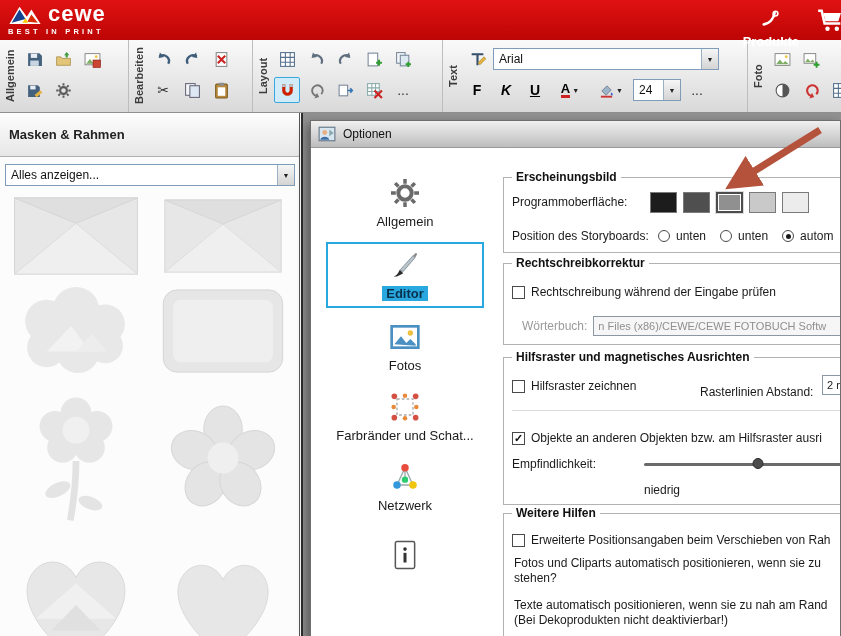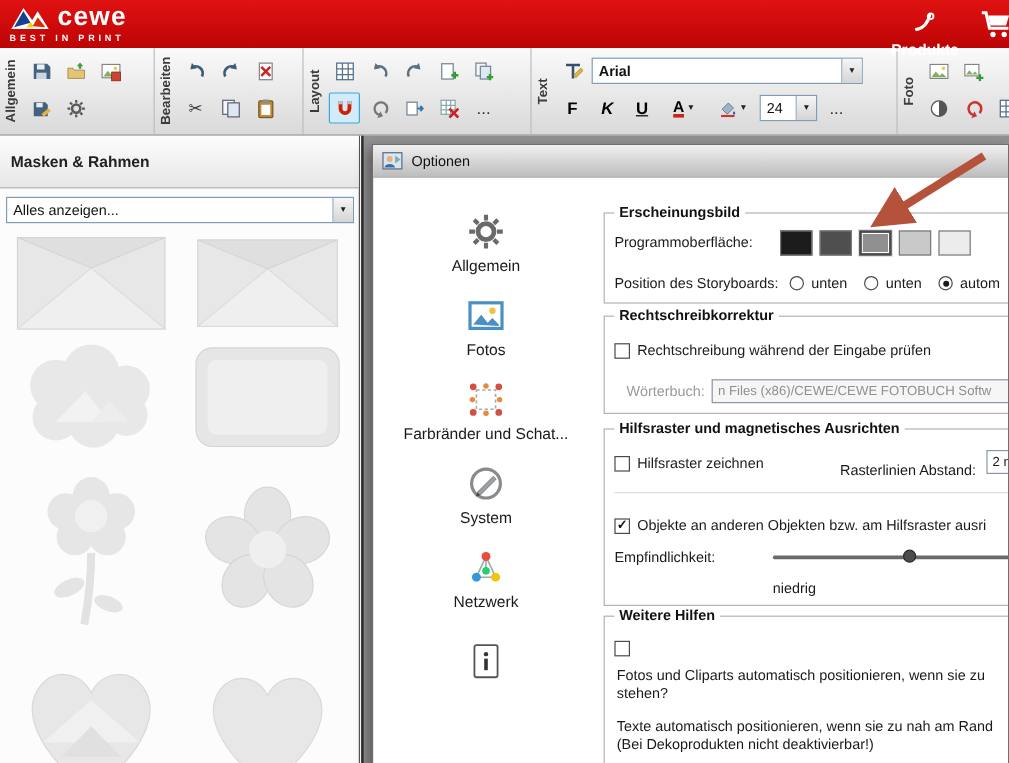--- a/index.html
+++ b/index.html
@@ -43,21 +43,21 @@
   .bl { font-weight:bold; font-size:14px; }
   .itl { font-weight:bold; font-style:italic; font-size:14px; }
   .unl { font-weight:bold; text-decoration:underline; font-size:14px; }
   .colorbtn { width:38px; gap:2px; }
   .cletter { font-weight:bold; font-size:13px; border-bottom:3px solid #c22; line-height:13px; }
   .tinyarrow { font-size:7px; color:#222; }
   .combo { height:22px; border:1px solid #7f9db9; background:#fff; display:flex; align-items:stretch; }
   .combo .val { flex:1; display:flex; align-items:center; padding:0 5px; font-size:12px; color:#111; overflow:hidden; }
   .combo .carrow { width:17px; border-left:1px solid #9ab0c4; background:linear-gradient(#f6f6f6,#d4d4d4);
     display:flex; align-items:center; justify-content:center; font-size:7px; color:#222; }
-  .font-combo { width:226px;font-weight:bold; }
+  .font-combo { width:226px; }
   .size-combo { width:48px; height:22px; }
 
   
   .left-panel { position:absolute; left:0; top:113px; width:300px; bottom:0;
     background:#fcfcfc; border-right:1px solid #555; z-index:3; }
   .panel-header { height:44px; background:linear-gradient(#fdfdfd,#e7e7e7);
     border-bottom:1px solid #b0b0b0; display:flex; align-items:center;
     padding:0 9px; font-weight:bold; font-size:13px; color:#222; }
   .filter-combo { margin:7px 21px 4px 5px; width:290px; }
   .thumb-grid { padding:6px 8px 0 8px; display:grid; grid-template-columns:1fr 1fr; gap:10px 10px; }
@@ -509,20 +509,28 @@
     <div class="dlg-sidebar">
       <div class="dlg-item">
         <svg viewBox="0 0 24 24">
             <circle cx="12" cy="12" r="5" fill="none" stroke="#6a6a6a" stroke-width="3"></circle>
             <g stroke="#6a6a6a" stroke-width="2.6">
               <path d="M12 1.5v3.6M12 18.9v3.6M1.5 12h3.6M18.9 12h3.6M4.6 4.6l2.5 2.5M16.9 16.9l2.5 2.5M19.4 4.6l-2.5 2.5M7.1 16.9l-2.5 2.5"></path>
             </g>
           </svg>
         <span class="lbl">Allgemein</span>
       </div>
+      <div class="dlg-item selected">
+        <svg viewBox="0 0 24 24">
+            <path d="M3.5 20.5c1.8-.4 2.6-1 3.4-2.6l1.2-2.3 2.6 2.6-2.4 1.3c-1.6.8-2.2 1.6-4.8 1z" fill="#2b2b2b"></path>
+            <path d="M8.5 15.5L18 5l1.5 1.5L10.5 17z" fill="#b8c4cc" stroke="#7a8790" stroke-width=".6"></path>
+            <path d="M18 5l1.8-1.8c.5-.5 1.6.6 1.1 1.1L19.5 6.5z" fill="#888"></path>
+          </svg>
+        <span class="lbl">Editor</span>
+      </div>
       <div class="dlg-item">
         <svg viewBox="0 0 24 24">
             <rect x="2" y="4" width="20" height="16" fill="#fff" stroke="#4a90c2" stroke-width="2"></rect>
             <path d="M4 17.5l5-6 4 5 3-3 4 4v1z" fill="#4a90c2"></path>
             <circle cx="16" cy="9" r="2" fill="#f0c040"></circle>
           </svg>
         <span class="lbl">Fotos</span>
       </div>
       <div class="dlg-item">
         <svg viewBox="0 0 24 24">
@@ -537,28 +545,20 @@
               <circle cx="12" cy="3.5" r="1.7"></circle>
               <circle cx="12" cy="20.5" r="1.7"></circle>
               <circle cx="3.5" cy="12" r="1.7"></circle>
               <circle cx="20.5" cy="12" r="1.7"></circle>
             </g>
           </svg>
         <span class="lbl">Farbränder und Schat...</span>
       </div>
       <div class="dlg-item">
         <svg viewBox="0 0 24 24">
-            <circle cx="12" cy="12" r="9" fill="none" stroke="#8a8a8a" stroke-width="2"></circle>
-            <path d="M6.5 17.5L16.5 7.5l1.8 1.8L8.3 19.3z" fill="#9aa0a6" stroke="#666" stroke-width=".5"></path>
-            <path d="M6.5 17.5l-.8 2.6 2.6-.8z" fill="#444"></path>
-          </svg>
-        <span class="lbl">System</span>
-      </div>
-      <div class="dlg-item">
-        <svg viewBox="0 0 24 24">
             <path d="M6 18L12 5l6 13M6 18h12M12 5l0 9" stroke="#9aa" fill="none"></path>
             <circle cx="12" cy="5" r="2.8" fill="#e74c3c"></circle>
             <circle cx="6" cy="18" r="2.8" fill="#3498db"></circle>
             <circle cx="18" cy="18" r="2.8" fill="#f1c40f"></circle>
             <circle cx="12" cy="14" r="2.4" fill="#2ecc71"></circle>
           </svg>
         <span class="lbl">Netzwerk</span>
       </div>
       <div class="info-wrap">
         <svg viewBox="0 0 24 28">
@@ -627,20 +627,21 @@
         <div class="row" style="top:122px">
           <span class="w126"></span>
           <span class="flabel">niedrig</span>
         </div>
       </div>
 
       <div class="group g4">
         <span class="group-title">Weitere Hilfen</span>
         <div class="row" style="top:16px">
           <span class="checkbox"></span>
+          <span class="flabel">Erweiterte Positionsangaben beim Verschieben von Rah</span>
         </div>
         <span class="wraptext" style="top:42px">Fotos und Cliparts automatisch positionieren, wenn sie zu</span>
         <span class="wraptext" style="top:57px">stehen?</span>
         <span class="wraptext" style="top:84px">Texte automatisch positionieren, wenn sie zu nah am Rand</span>
         <span class="wraptext" style="top:99px">(Bei Dekoprodukten nicht deaktivierbar!)</span>
       </div>
 
     </div>
   </div>
 </div>

